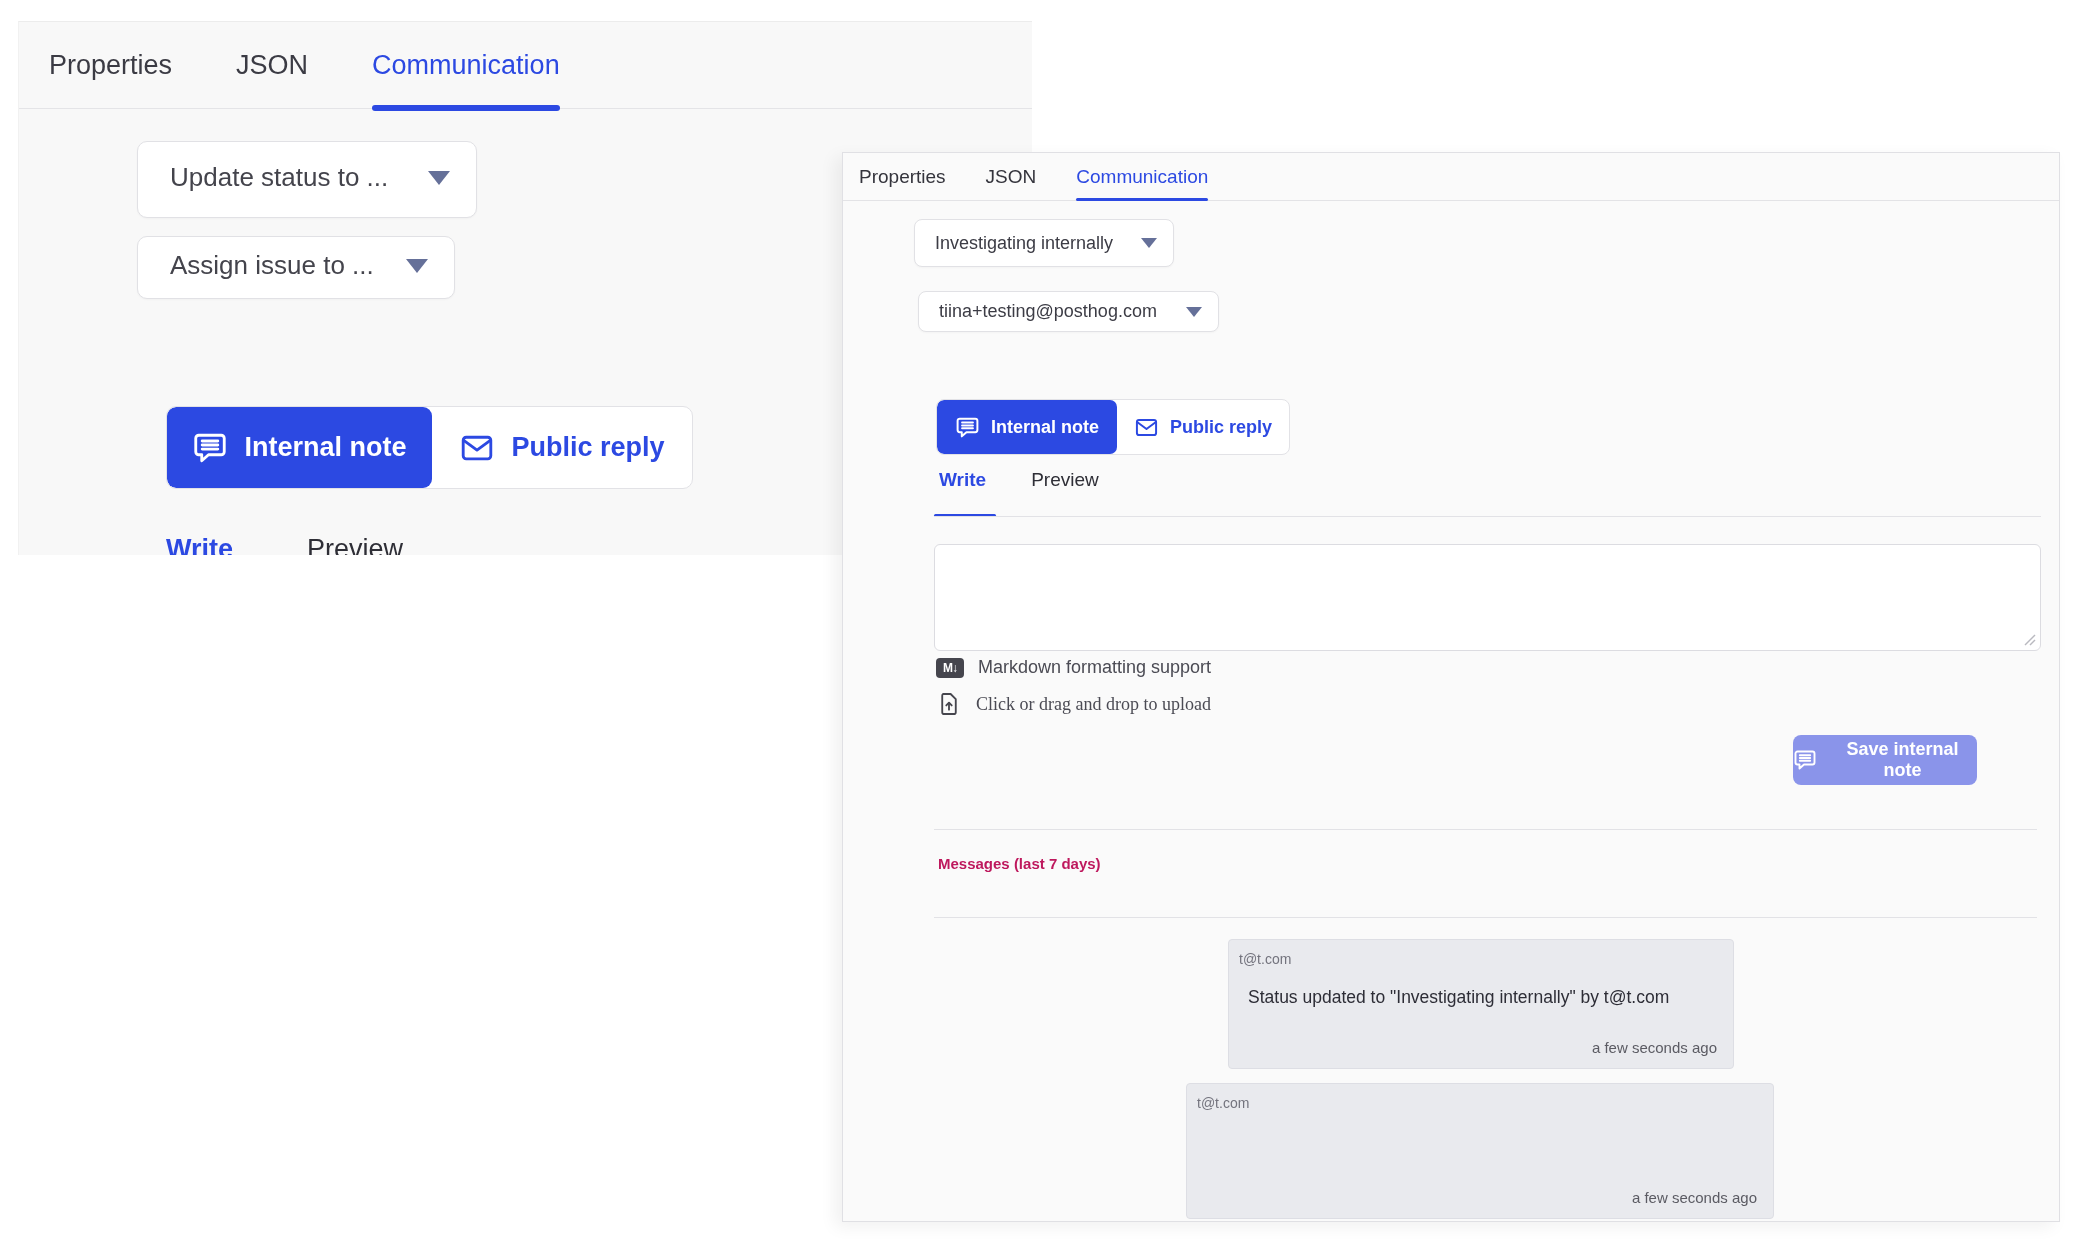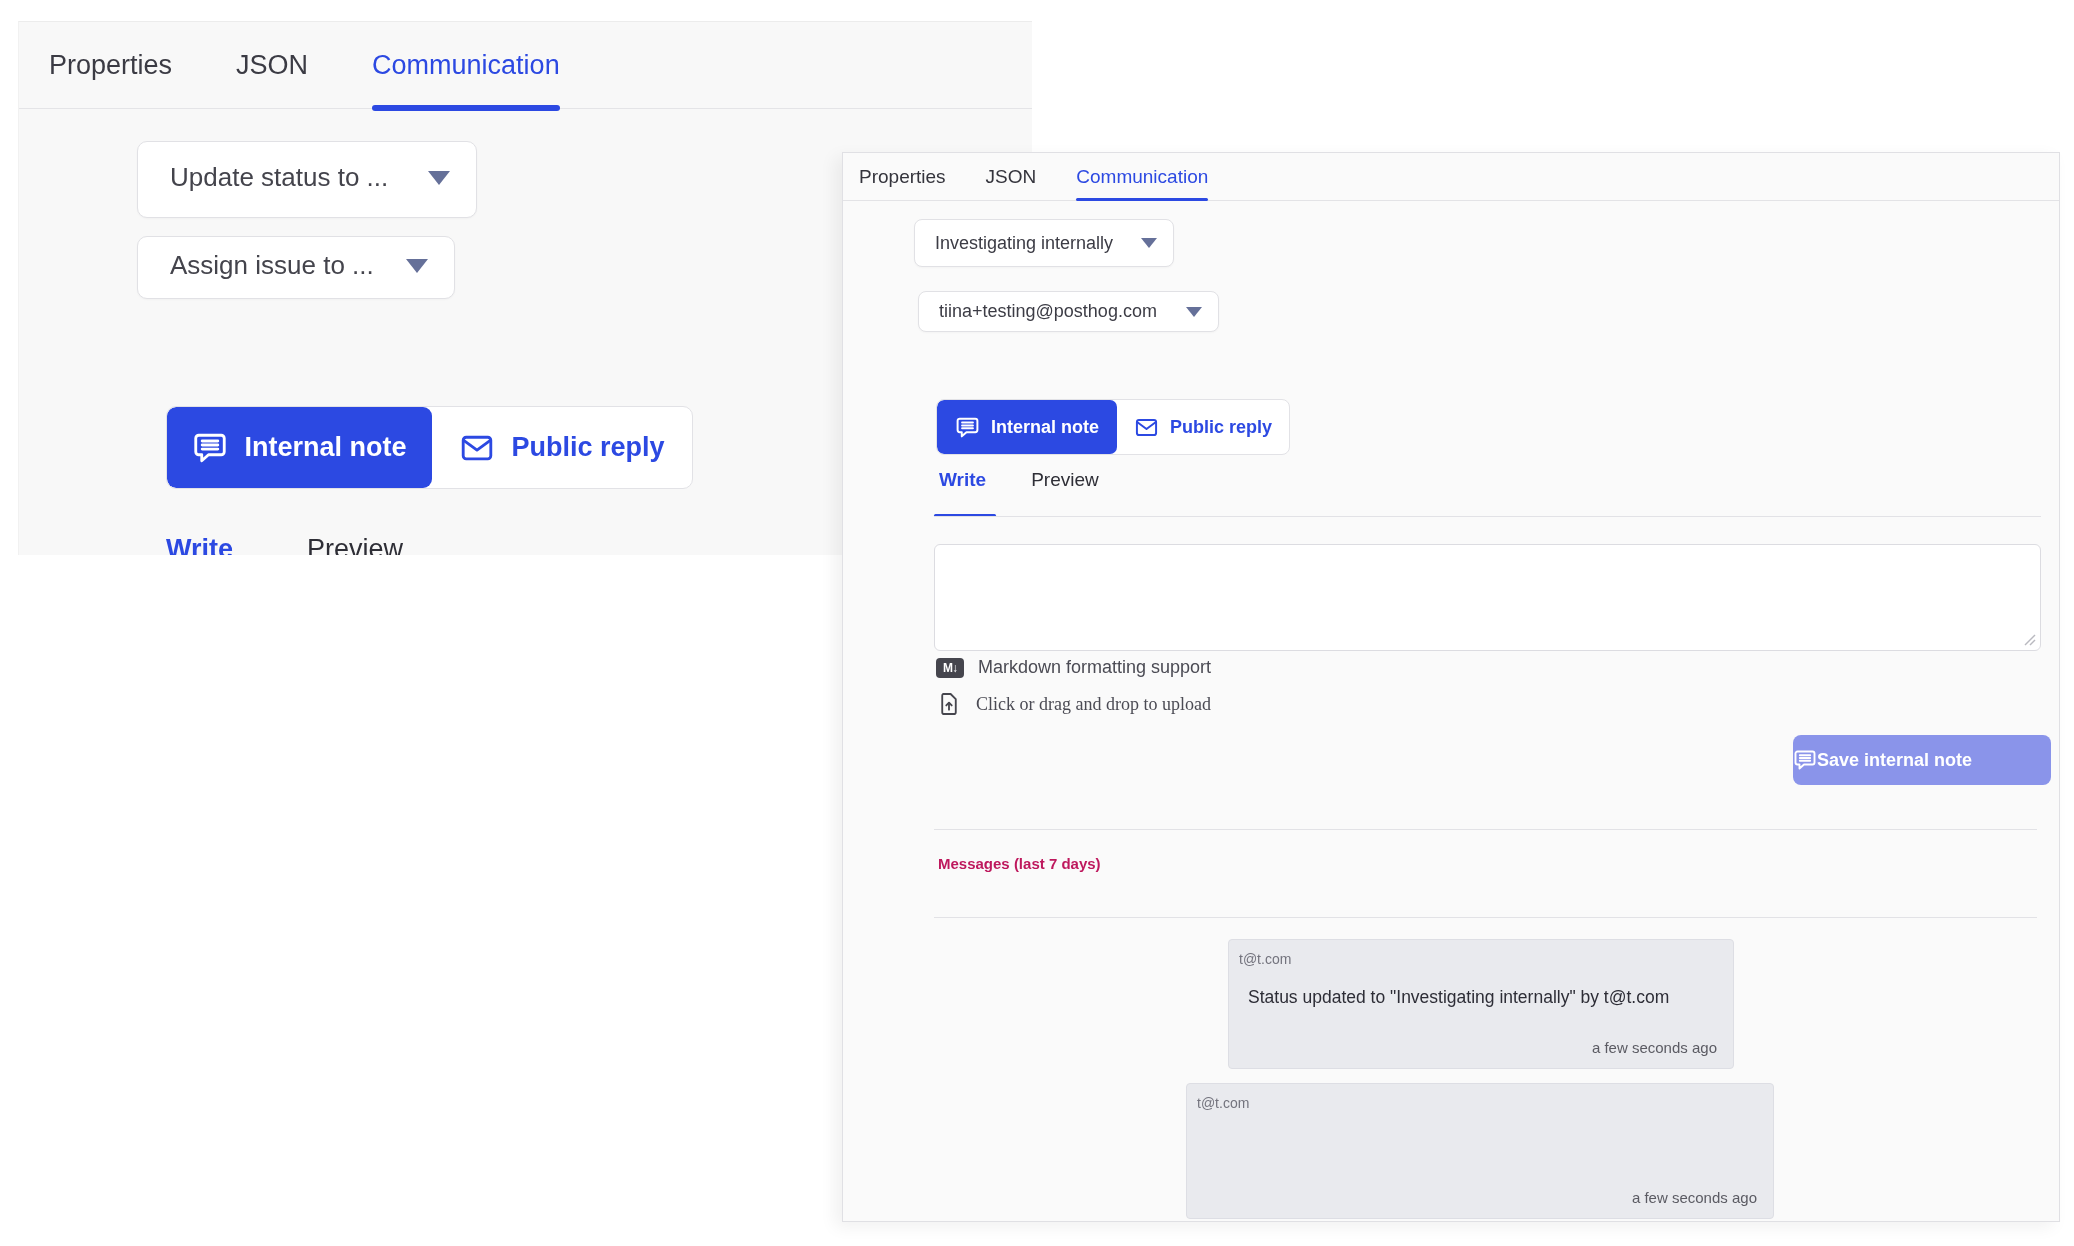--- a/index.html
+++ b/index.html
@@ -74,22 +74,22 @@
   .resize-grip { position:absolute; left:1178px; top:478px; width:16px; height:16px; pointer-events:none; }
 
   .hint-row { position:absolute; display:flex; align-items:center; gap:14px;
     font-size:18px; color:#4b4b54; }
   .row-md { left:93px; top:504px; }
   .row-up { left:93px; top:538px;font-family:Liberation Serif, serif; }
   .md-badge { display:flex; align-items:center; justify-content:center; width:28px; height:20px;
     background:#45454d; border-radius:4px; color:#fff; font-size:12px; font-weight:700; letter-spacing:-1px; }
   .icon-gray { color:#45454d; }
 
-  .save-btn { position:absolute; left:950px; top:582px; width:258px; height:50px;
-    display:flex; align-items:center; justify-content:flex-start; 
+  .save-btn { position:absolute; left:950px; top:582px; width:184px; height:50px;
+    display:flex; align-items:center; justify-content:space-between; gap:11px;
     background:#8a94ea; color:#fff; border:none; border-radius:8px;
     font-family:inherit; font-size:18px; font-weight:700; cursor:pointer; }
 
   .msgs-heading { position:absolute; left:95px; top:702px; font-size:15px; font-weight:700; color:#be185d; }
 
   .bubble { position:absolute; background:#e9eaee; border:1px solid #dddee4; border-radius:4px;
     padding:11px 16px 12px 10px; display:flex; flex-direction:column; }
   .bubble-1 { left:385px; top:786px; width:506px; height:130px; }
   .bubble-2 { left:343px; top:930px; width:588px; height:136px; }
   .msg-sender { font-size:14px; color:#73737d; }

